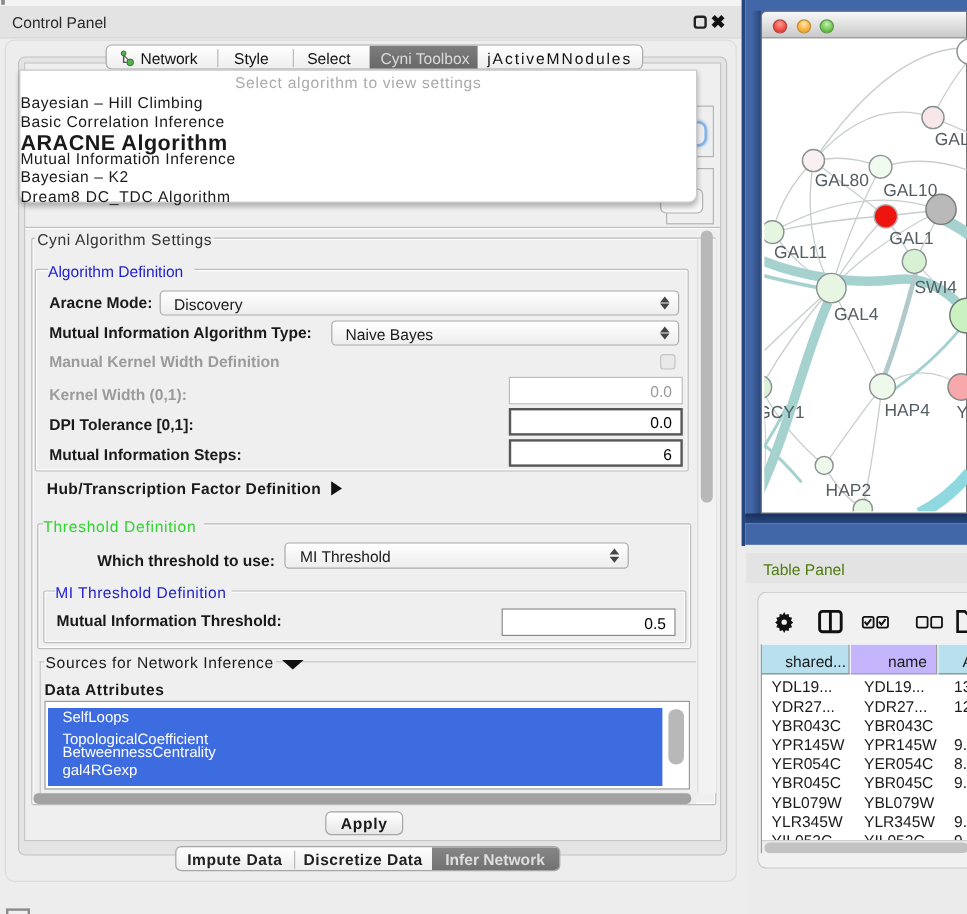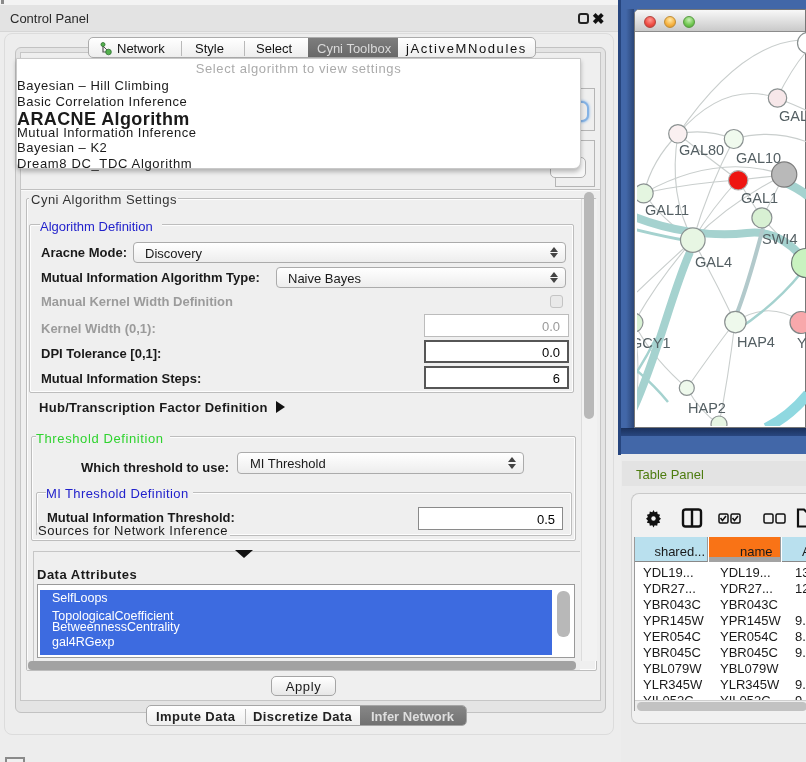--- a/index.html
+++ b/index.html
@@ -89,34 +89,34 @@
 <div class="abs combo" style="left:237px;top:452px;width:287px;height:22px;">
   <span style="position:absolute;left:12px;top:3px;">MI Threshold</span>
 </div>
 
 <div class="abs" style="left:36px;top:492px;width:536px;height:44px;border:1px solid #bdbdbd;border-radius:2px;box-shadow:inset 0 0 0 1px #fdfdfd;"></div>
 <div class="abs" style="left:46px;top:486px;width:147px;height:13px;background:#efefef;font-size:13px;color:#2222cc;letter-spacing:0.4px;">MI Threshold Definition</div>
 <div class="abs" style="left:47px;top:510px;font-weight:bold;">Mutual Information Threshold:</div>
 <div class="abs" style="left:418px;top:507px;width:145px;height:23px;background:#fff;border:1px solid #8a8a8a;font-size:13px;color:#000;text-align:right;padding:4px 7px 0 0;">0.5</div>
 
 <div class="abs" style="left:33px;top:551px;width:547px;height:110px;border:1px solid #c6c6c6;border-right:none;border-bottom:none;"></div>
-<div class="abs" style="left:37px;top:523px;width:193px;height:14px;background:#efefef;font-size:13px;color:#1a1a1a;letter-spacing:0.5px;padding-left:1px;">Sources for Network Inference</div>
+<div class="abs" style="left:37px;top:545px;width:193px;height:14px;background:#efefef;font-size:13px;color:#1a1a1a;letter-spacing:0.5px;padding-left:1px;">Sources for Network Inference</div>
 <div class="abs" style="left:235px;top:550px;width:0;height:0;border-top:8px solid #111;border-left:9px solid transparent;border-right:9px solid transparent;"></div>
 <div class="abs" style="left:37px;top:567px;font-weight:bold;letter-spacing:0.5px;">Data Attributes</div>
 
 <div class="abs" style="left:37px;top:584px;width:538px;height:74px;background:#fff;border:1px solid #9a9a9a;overflow:hidden;">
   <div class="abs" style="left:2px;top:5px;width:512px;height:65px;background:#3d6be0;"></div>
   <div class="abs" style="left:14px;top:6px;font-size:12.5px;color:#fff;">SelfLoops</div>
   <div class="abs" style="left:14px;top:24px;font-size:12.5px;color:#fff;">TopologicalCoefficient</div>
   <div class="abs" style="left:14px;top:35px;font-size:12.5px;color:#fff;">BetweennessCentrality</div>
   <div class="abs" style="left:14px;top:49.5px;font-size:12.5px;color:#fff;">gal4RGexp</div>
   <div class="abs" style="left:519px;top:6px;width:13px;height:46px;background:#b8b8b8;border-radius:6px;"></div>
 </div>
 
-<div class="abs" style="left:271px;top:676px;width:65px;height:20px;background:linear-gradient(#ffffff,#e7e7e7);border:1px solid #a5a5a5;border-radius:5px;text-align:center;padding-top:2px;font-size:13px;letter-spacing:0.6px;">Apply</div>
+<div class="abs" style="left:271px;top:676px;width:65px;height:20px;background:linear-gradient(#ffffff,#e7e7e7);border:1px solid #a5a5a5;border-radius:5px;text-align:center;padding-top:2px;font-size:13px;letter-spacing:0.6px;font-weight:bold;">Apply</div>
 
 <div class="abs" style="left:146px;top:705px;width:321px;height:21px;background:linear-gradient(#ffffff,#eeeeee);border:1px solid #a6a6a6;border-radius:5px;overflow:hidden;">
   <div class="abs" style="left:213px;top:0;width:108px;height:21px;background:linear-gradient(#878787,#6f6f6f);"></div>
   <div class="abs" style="left:98px;top:3px;width:1px;height:15px;background:#b9b9b9;"></div>
   <div class="abs" style="left:9px;top:3px;font-size:13px;font-weight:bold;color:#222;letter-spacing:0.45px;">Impute Data</div>
   <div class="abs" style="left:106px;top:3px;font-size:13px;font-weight:bold;color:#222;letter-spacing:0.4px;">Discretize Data</div>
   <div class="abs" style="left:224px;top:3px;font-size:13px;font-weight:bold;color:#dedede;">Infer Network</div>
 </div>
 
 <div class="abs" style="left:5px;top:757px;width:20px;height:10px;border:2px solid #8a8a8a;background:#f0f0f0;"></div>
@@ -239,21 +239,21 @@
     <rect x="120" y="6" width="9" height="9" rx="1.5"></rect>
     <rect x="132" y="6" width="9" height="9" rx="1.5"></rect>
   </g>
   <path d="M76.5,10 l2,2.5 3.5,-4.5" stroke="#111" stroke-width="1.6" fill="none"></path>
   <path d="M88.5,10 l2,2.5 3.5,-4.5" stroke="#111" stroke-width="1.6" fill="none"></path>
   <path d="M154,1.5 h6 l4,4 v13 h-10 z" fill="none" stroke="#111" stroke-width="2.2"></path>
 </svg>
 
 <div class="abs" style="left:634px;top:537px;width:172px;height:174px;background:#fff;border-left:1px solid #9a9a9a;overflow:hidden;">
   <div class="abs" style="left:0;top:0;width:73px;height:25px;background:#b9e0ee;border-right:1px solid #9a9a9a;border-bottom:1px solid #888;text-align:right;padding:7px 2px 0 0;">shared...</div>
-  <div class="abs" style="left:74px;top:0;width:72px;height:25px;background:#f97316;border-right:1px solid #9a9a9a;border-bottom:5px solid #a3a3a3;padding:7px 0 0 31px;">name</div>
+  <div class="abs" style="left:74px;top:0;width:72px;height:25px;background:#c4b5fd;border-right:1px solid #9a9a9a;border-bottom:1px solid #a3a3a3;padding:7px 0 0 31px;">name</div>
   <div class="abs" style="left:147px;top:0;width:26px;height:25px;background:#b9e0ee;border-bottom:1px solid #888;padding:7px 0 0 20px;">A</div>
   <div class="abs" style="left:8px;top:28px;line-height:16px;">YDL19...<br>YDR27...<br>YBR043C<br>YPR145W<br>YER054C<br>YBR045C<br>YBL079W<br>YLR345W<br>YIL052C</div>
   <div class="abs" style="left:85px;top:28px;line-height:16px;">YDL19...<br>YDR27...<br>YBR043C<br>YPR145W<br>YER054C<br>YBR045C<br>YBL079W<br>YLR345W<br>YIL052C</div>
   <div class="abs" style="left:160px;top:28px;line-height:16px;">13<br>12<br><br>9.<br>8.<br>9.<br><br>9.<br>9.</div>
   <div class="abs" style="left:0px;top:163px;width:172px;height:11px;background:#ededed;border-top:1px solid #cfcfcf;">
     <div class="abs" style="left:2px;top:1px;width:170px;height:9px;background:#c2c2c2;border-radius:5px;"></div>
   </div>
 </div>
 
 <style>

